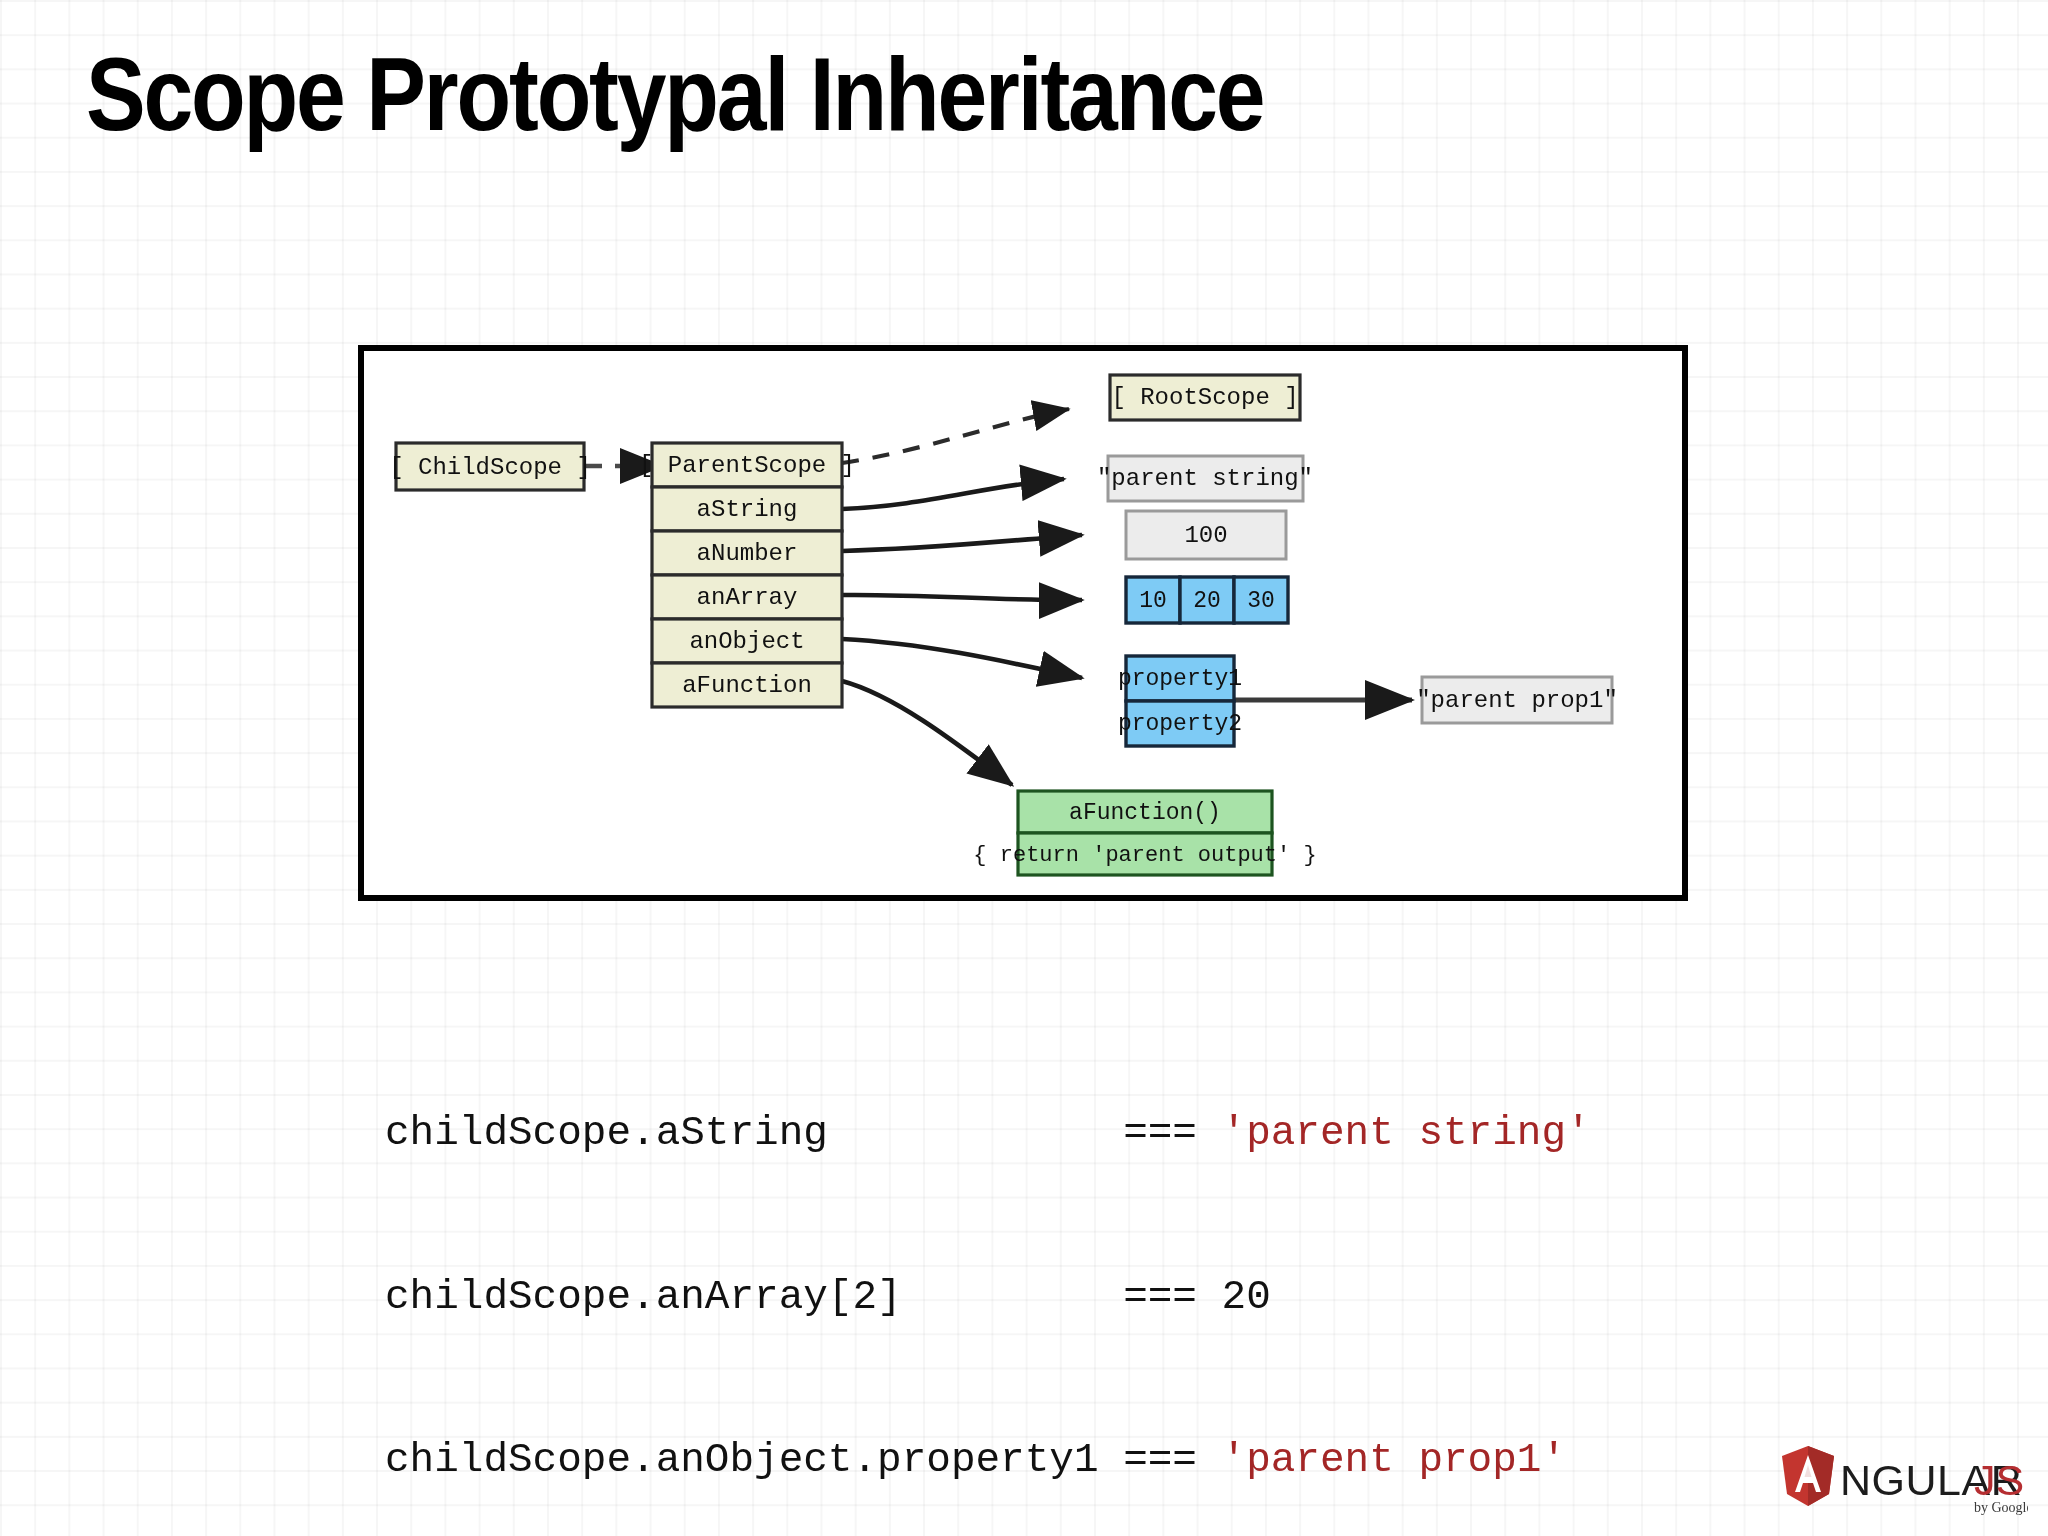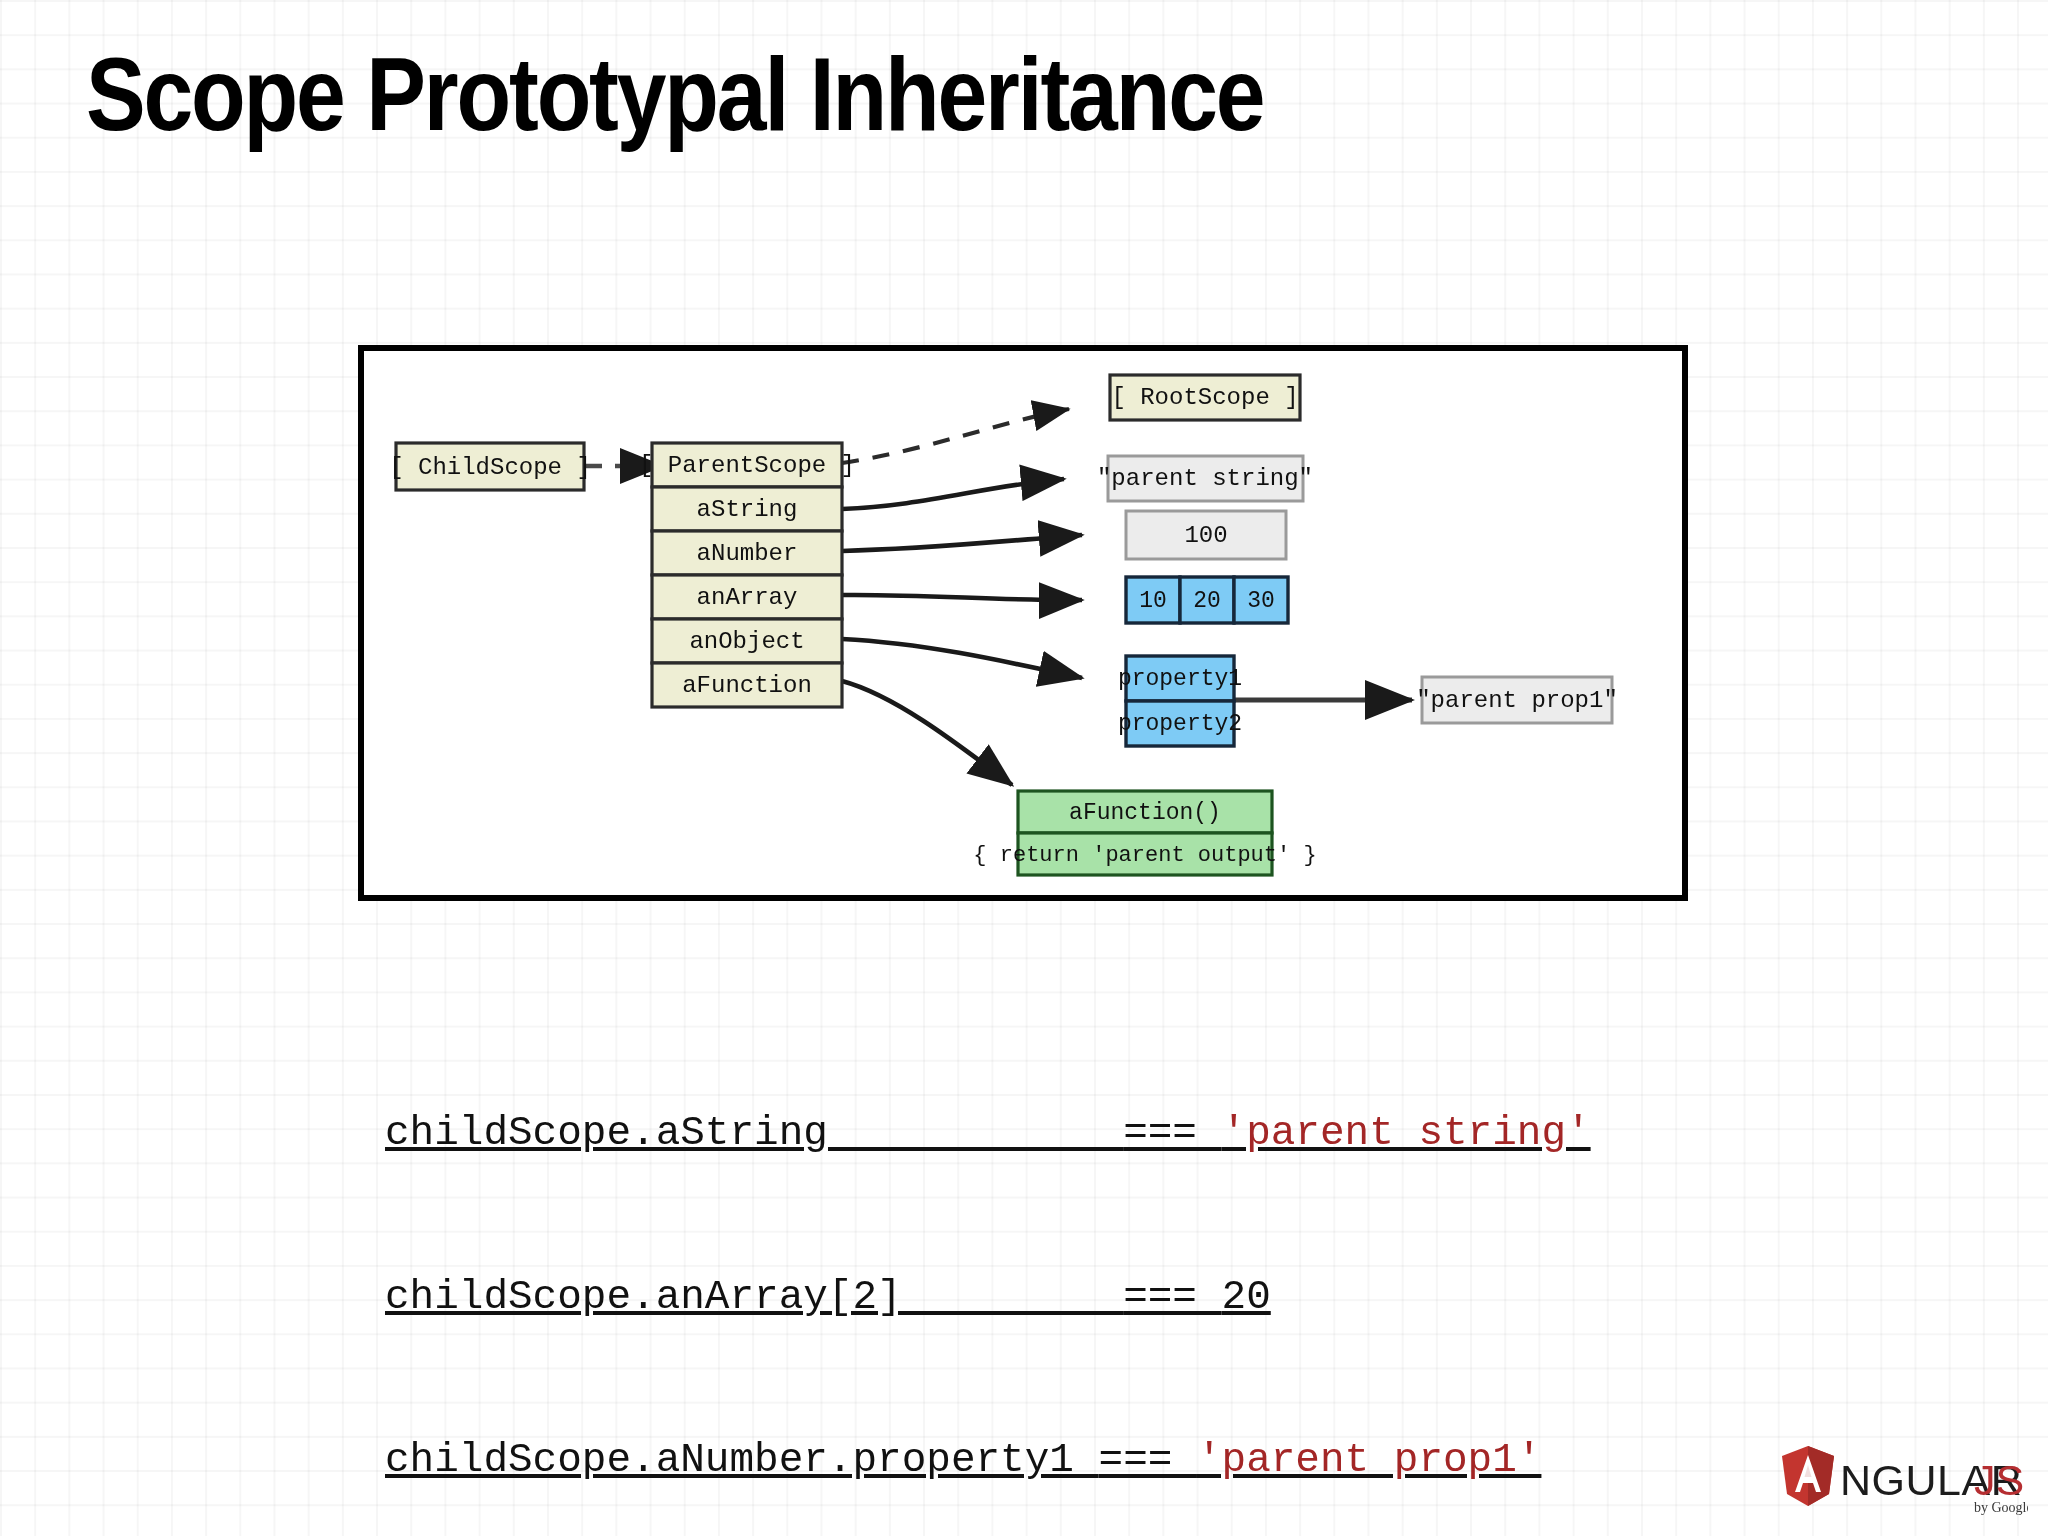--- a/index.html
+++ b/index.html
@@ -44,21 +44,21 @@
   #code-block{
     position:absolute;
     left:385px; top:997px;
     font-family:"Liberation Mono",monospace;
     font-size:41px;
     line-height:54.5px;
     color:#111111;
     white-space:pre;
   }
   #code-block .str{color:#a32626;}
-  .code-line{display:block;text-decoration:underline;}
+  .code-line{display:block;}
   #angular-logo{
     position:absolute;
     left:1778px; top:1440px;
     width:250px; height:78px;
   }
   .diag-text{
     font-family:"Liberation Mono",monospace;
     fill:#111111;
     text-anchor:middle;
     dominant-baseline:middle;
@@ -164,21 +164,21 @@
       <text class="diag-text" x="781" y="462" font-size="23">aFunction()</text>
       <rect x="654" y="482" width="254" height="42" fill="#a8e2a8" stroke="#1d5420" stroke-width="3.2"></rect>
       <text class="diag-text" x="781" y="504" font-size="22">{ return 'parent output' }</text>
     </g>
   </svg>
 </div>
 
 <div id="code-block">
   <span class="code-line"><span>childScope.aString            </span><span>=== </span><span class="str">'parent string'</span></span>
   <span class="code-line"><span>childScope.anArray[2]         </span><span>=== </span><span>20</span></span>
-  <span class="code-line"><span>childScope.aNumber.property1 </span><span>=== </span><span class="str">'parent prop1'</span></span>
+  <span class="code-line"><span>childScope.anObject.property1 </span><span>=== </span><span class="str">'parent prop1'</span></span>
   
 </div>
 
 <svg id="angular-logo" viewBox="0 0 250 78">
 
   <g>
     <path d="M4 16 L30 6 L56 16 L51 54 L30 66 L9 54 Z" fill="#c3352f"></path>
     <path d="M30 6 L56 16 L51 54 L30 66 Z" fill="#a32b27"></path>
     <path d="M30 15 L43 52 L38 52 L35 43 L25 43 L22 52 L17 52 Z" fill="#ffffff"></path>
     <path d="M30 25 L33.5 37 L26.5 37 Z" fill="#a32b27" opacity="0.15"></path>

